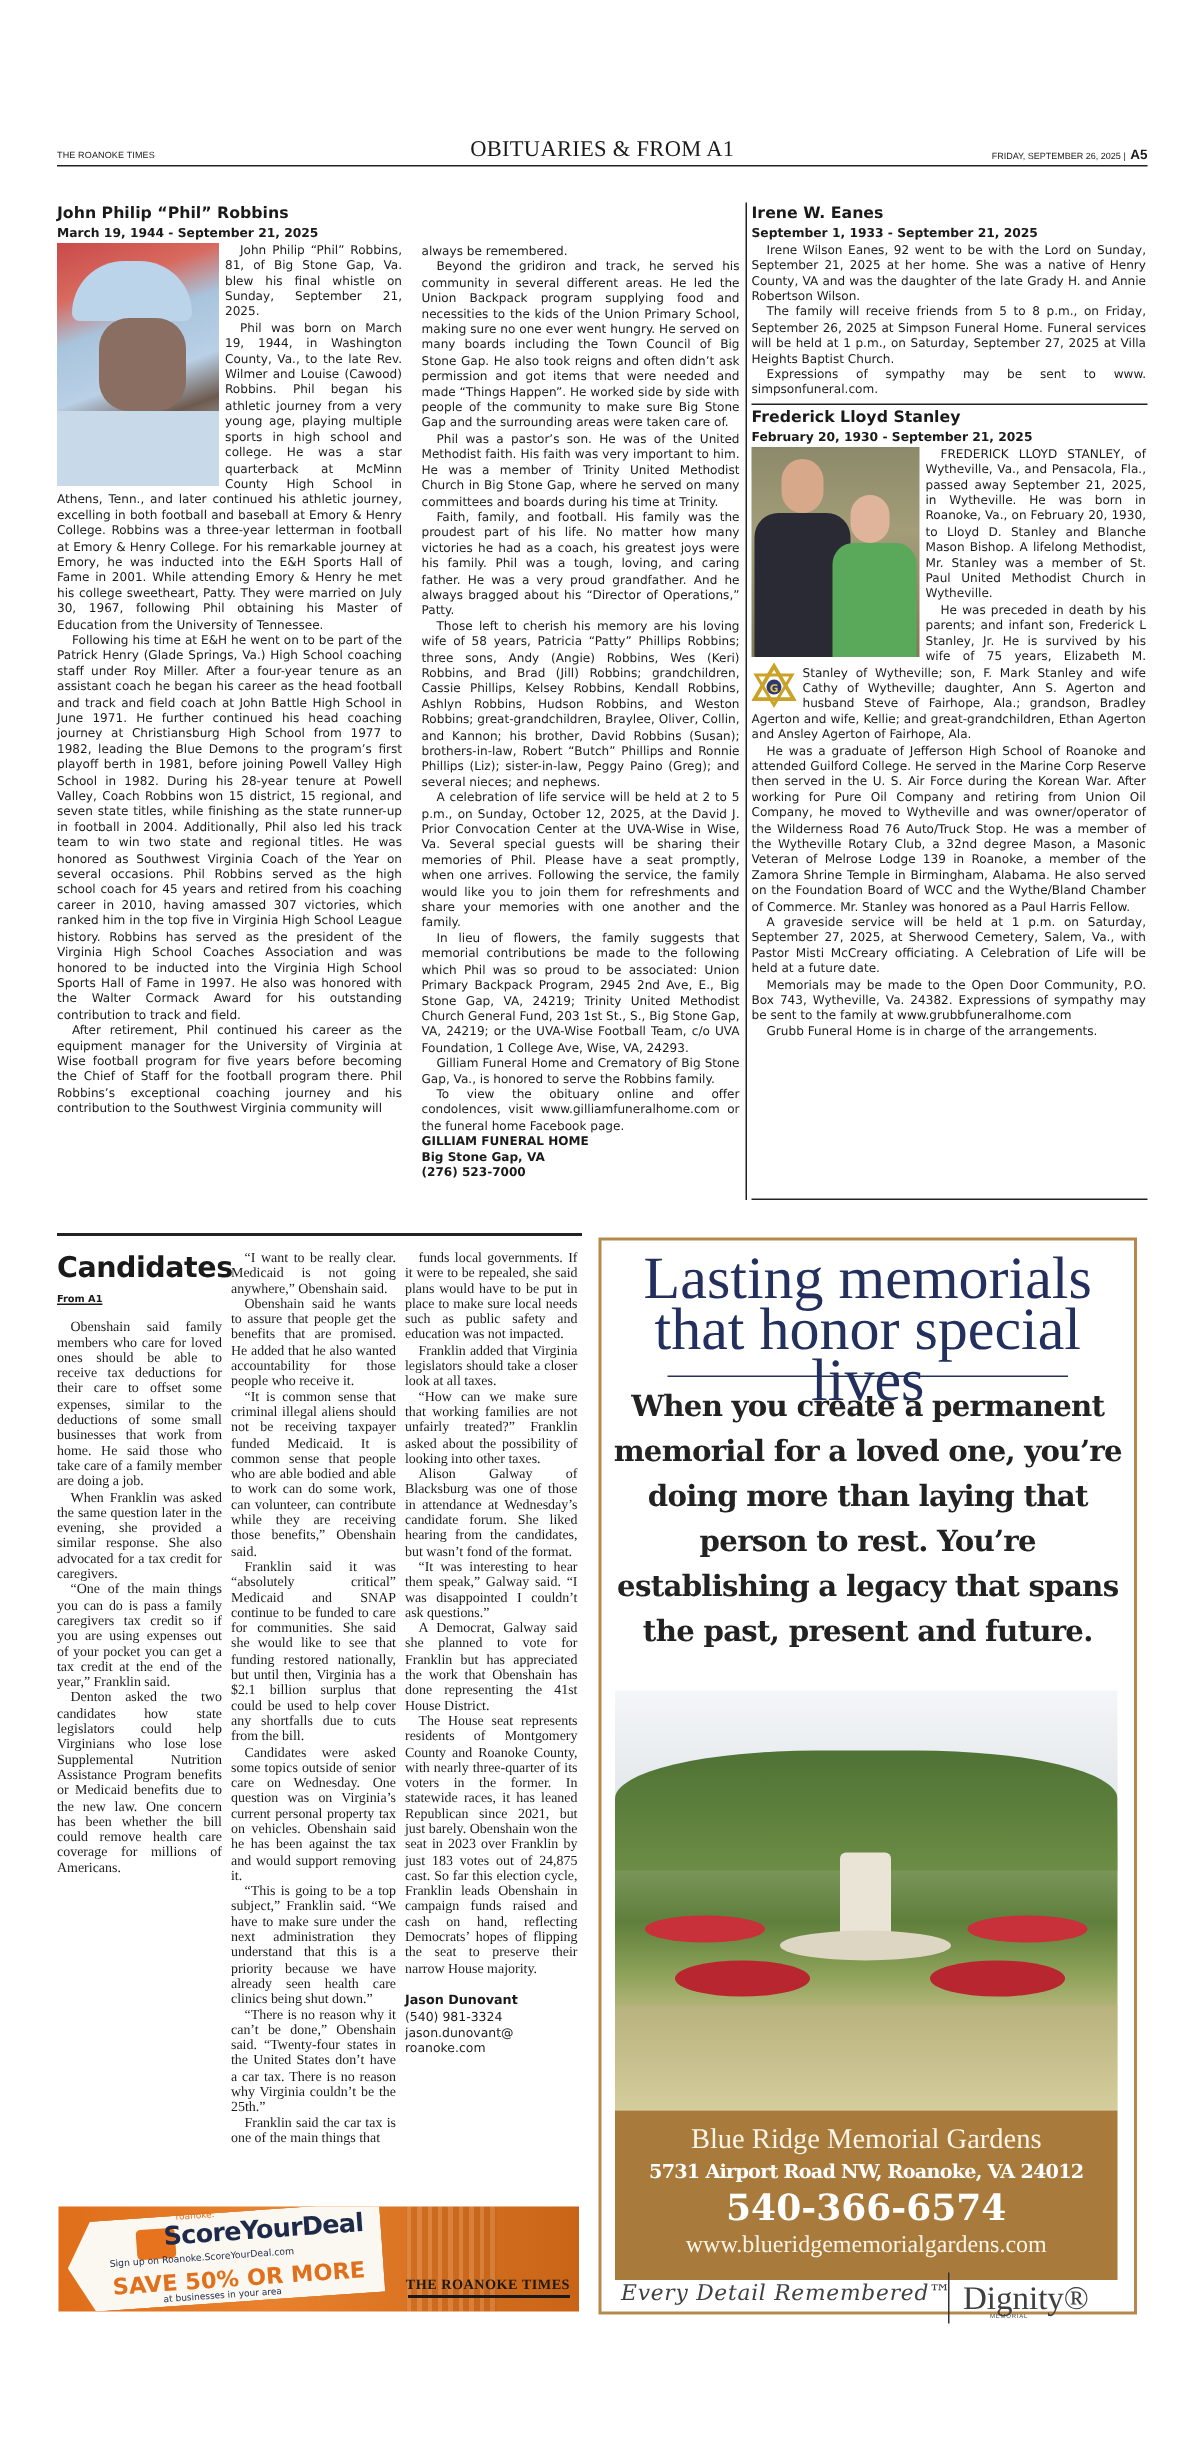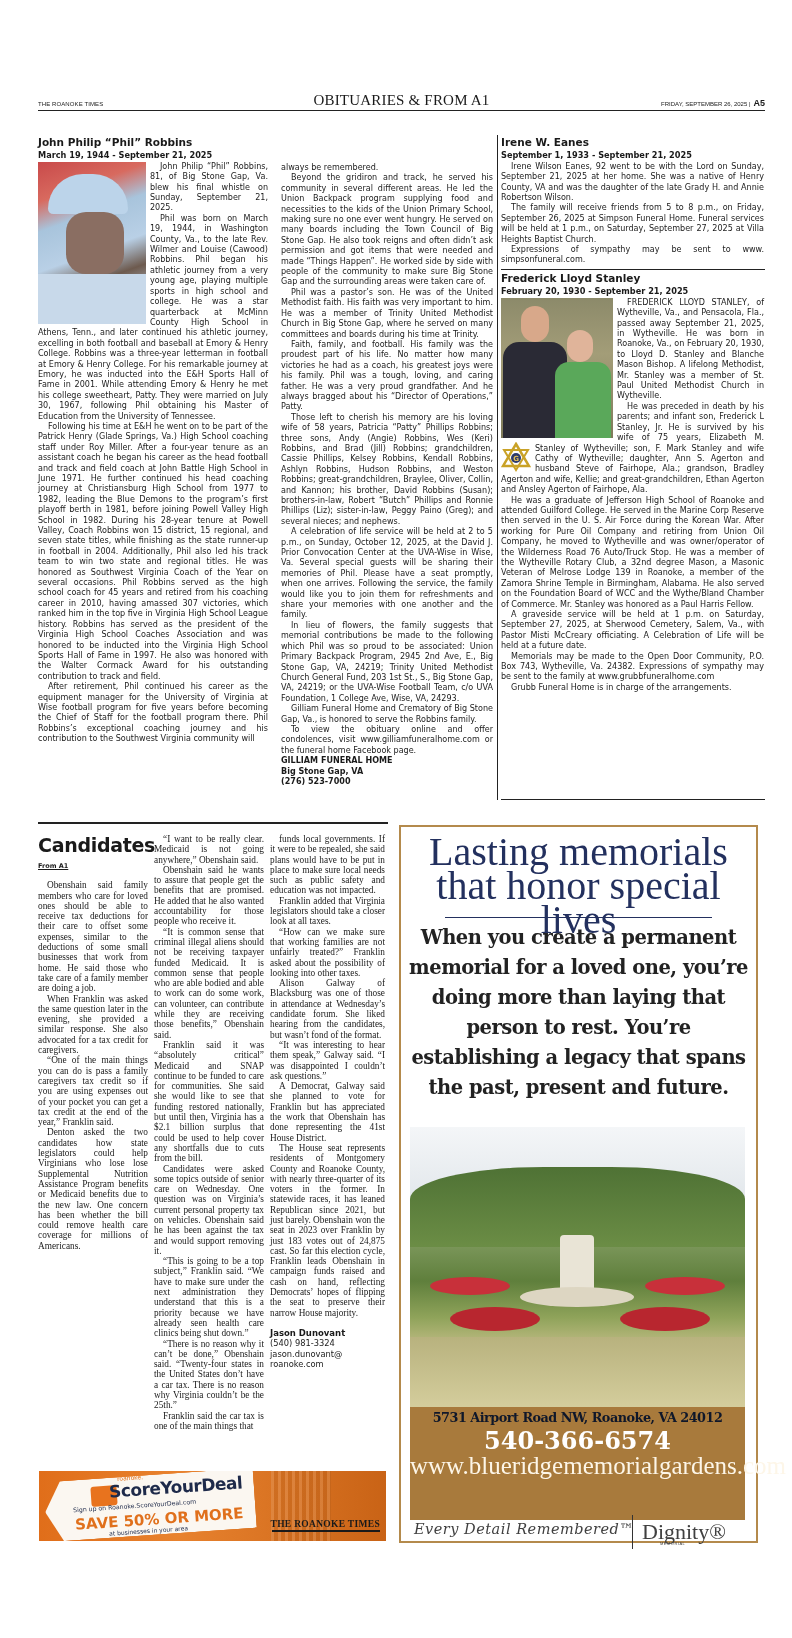--- a/index.html
+++ b/index.html
@@ -55,23 +55,23 @@
 
   
   #memad { left:399px; top:825px; width:355px; height:714px; border:2.5px solid #b48a4c; background:#fff; }
   #memad .headline { position:absolute; left:0; right:0; top:8px; text-align:center; font-family:"Liberation Serif", serif; font-size:40px; line-height:34px; color:#23305e; }
   #memad .hrule { position:absolute; left:44px; right:44px; top:90px; height:1.2px; background:#23305e; }
   #memad .body { position:absolute; left:0; right:0; top:96px; text-align:center; font-family:"DejaVu Serif", serif; font-weight:bold; font-size:19.5px; line-height:30px; color:#222; letter-spacing:-0.5px; }
   #memad .photo-garden { position:absolute; left:9px; top:300px; width:335px; height:280px; overflow:hidden;
      background:linear-gradient(180deg,#f4f6f8 0%, #e3e8ec 25%, #8aa36a 35%, #5f7f3c 55%, #8fa35a 68%, #c7bf8a 80%, #d6cf9f 100%); }
   #memad .info { position:absolute; left:9px; top:580px; width:335px; height:113px; background:#a87a3c; text-align:center; color:#fdf6e8; }
   #memad .info .name { font-family:"Liberation Serif", serif; font-size:19px; margin-top:9px; line-height:22px; }
-  #memad .info .addr { font-family:"DejaVu Serif", serif; font-weight:bold; font-size:12.8px; color:#0f172a; line-height:18px; letter-spacing:-0.5px; margin-top:2px; }
+  #memad .info .addr { font-family:"DejaVu Serif", serif; font-weight:bold; font-size:12.8px; color:#ffffff; line-height:18px; letter-spacing:-0.5px; margin-top:2px; }
   #memad .info .phone { font-family:"DejaVu Serif", serif; font-weight:bold; font-size:24px; line-height:28px; color:#fff; }
-  #memad .info .url { font-family:"Liberation Serif", serif; font-size:25px; line-height:22px; }
+  #memad .info .url { font-family:"Liberation Serif", serif; font-size:16px; line-height:22px; }
   #memad .footer { position:absolute; left:9px; right:9px; top:696px; height:0; }
   #memad .tagline { position:absolute; left:4px; top:-2px; font-family:"DejaVu Serif", serif; font-style:italic; font-size:14.5px; color:#404040; white-space:nowrap; letter-spacing:0.5px; }
   #memad .fdiv { position:absolute; left:222px; top:-8px; width:1px; height:34px; background:#333; }
   #memad .dignity { position:absolute; left:232px; top:-4px; font-family:"Liberation Serif", serif; font-size:22px; color:#404040; }
   #memad .dignity-sub { position:absolute; left:250px; top:18px; font-family:"Liberation Sans", sans-serif; font-size:4px; color:#444; letter-spacing:0.5px; }
 </style>
 </head>
 <body>
 
 <div id="masthead" class="abs">
@@ -209,20 +209,21 @@
     <div style="position:absolute;left:0;top:40px;width:335px;height:80px;background:linear-gradient(180deg,#4f7235,#6b8d45);border-radius:40% 40% 0 0;"></div>
     <div style="position:absolute;left:150px;top:108px;width:34px;height:60px;background:#e9e4d6;border-radius:4px 4px 0 0;"></div>
     <div style="position:absolute;left:110px;top:160px;width:114px;height:20px;background:#ddd6c2;border-radius:50%;"></div>
     <div style="position:absolute;left:20px;top:150px;width:80px;height:18px;background:#c8303a;border-radius:50%;"></div>
     <div style="position:absolute;left:235px;top:150px;width:80px;height:18px;background:#c8303a;border-radius:50%;"></div>
     <div style="position:absolute;left:40px;top:180px;width:90px;height:24px;background:#b8262f;border-radius:50%;"></div>
     <div style="position:absolute;left:210px;top:180px;width:90px;height:24px;background:#b8262f;border-radius:50%;"></div>
     <div style="position:absolute;left:0;top:210px;width:335px;height:70px;background:linear-gradient(180deg,#b8b27e,#d4cd9c);"></div>
   </div>
   <div class="info">
+    <div class="name">Blue Ridge Memorial Gardens</div>
     <div class="addr">5731 Airport Road NW, Roanoke, VA 24012</div>
     <div class="phone">540-366-6574</div>
     <div class="url">www.blueridgememorialgardens.com</div>
   </div>
   <div class="footer">
     <div class="tagline">Every Detail Remembered™</div>
     <div class="fdiv"></div>
     <div class="dignity">Dignity®</div>
     <div class="dignity-sub">MEMORIAL</div>
   </div>

